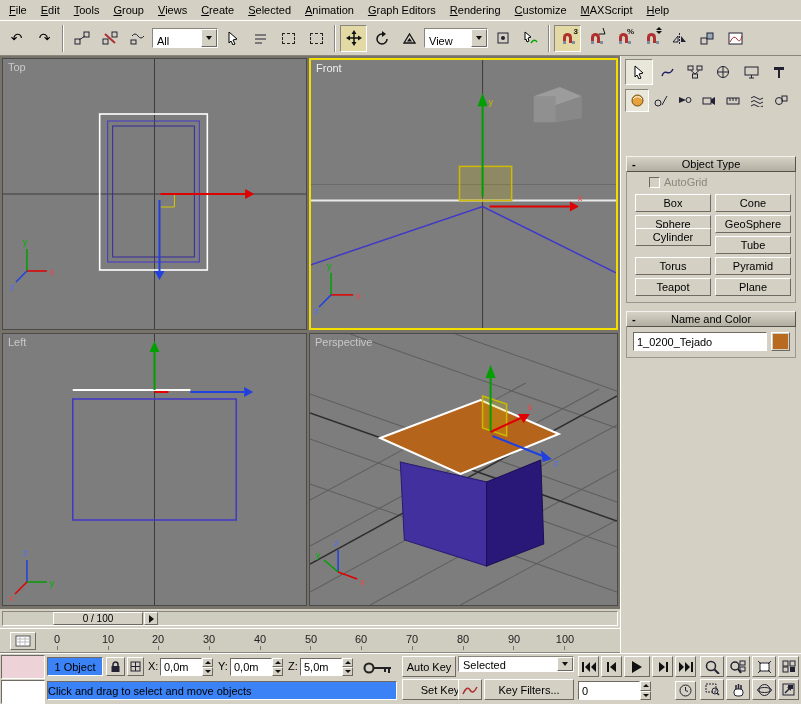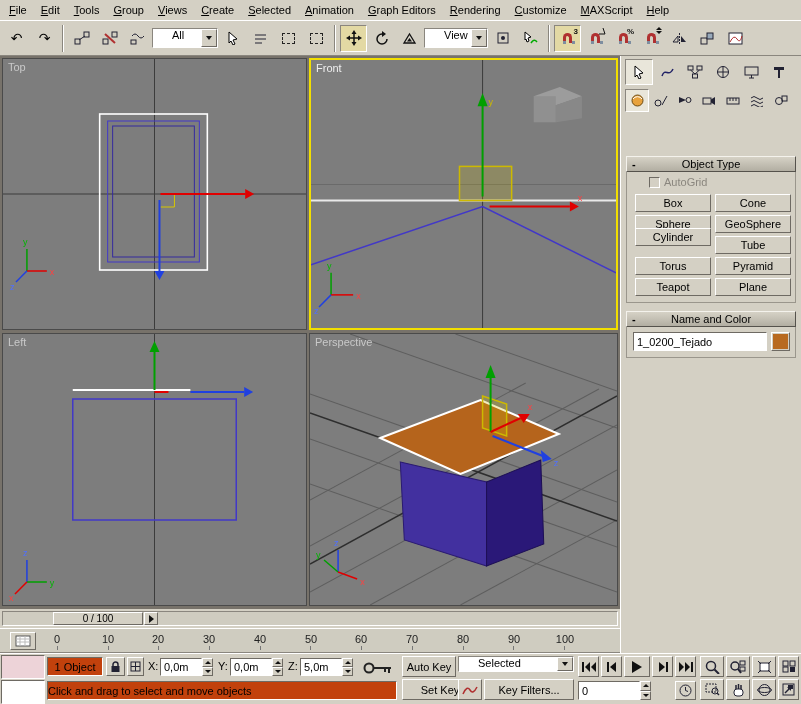--- a/index.html
+++ b/index.html
@@ -26,21 +26,21 @@
           border-radius:5px 5px 0 0;position:relative}
   .magnet::after{content:"";position:absolute;left:-3px;bottom:-1px;width:3px;height:3px;
           background:#7e8ea0;box-shadow:9px 0 0 #7e8ea0}
   .snap-sup{position:absolute;right:2px;top:1px;font-size:8px;font-weight:bold;color:#111}
   .tri-down{width:0;height:0;border-left:3px solid transparent;border-right:3px solid transparent;border-top:4px solid #111}
   .tri-up3{width:0;height:0;border-left:3px solid transparent;border-right:3px solid transparent;border-bottom:3px solid #111}
   .tri-dn3{width:0;height:0;border-left:3px solid transparent;border-right:3px solid transparent;border-top:3px solid #111}
   .tri-right{width:0;height:0;border-top:4px solid transparent;border-bottom:4px solid transparent;border-left:5px solid #111}
 
   .dropdown{height:20px;background:#fff;border:1px solid;border-color:#8a867e #fff #fff #8a867e;
-            display:flex;align-items:flex-start;position:relative;padding-left:19px;font-size:11px}
+            display:flex;align-items:flex-end;position:relative;padding-left:4px;font-size:11px}
   .dd-btn{margin-left:auto;width:16px;align-self:stretch;background:#d4d0c4;border:1px solid;
           border-color:#fff #6e6a63 #6e6a63 #fff;display:flex;align-items:center;justify-content:center}
 
   
   .viewarea{position:absolute;left:0;top:56px;width:620px;height:553px;background:#77726a}
   .vp{position:absolute;background:#7d7d7d;border:1px solid #4a4a4a;overflow:hidden}
   #vp-front{border:2px solid #f2df00}
   .vp svg{position:absolute;left:0;top:0;width:100%;height:100%}
   .vp-label{position:absolute;left:5px;top:2px;color:#c9c9c9;font-size:11px;z-index:3}
 
@@ -77,21 +77,21 @@
             border-color:#6e6a63 #fff #fff #6e6a63;vertical-align:-2px;margin-right:4px}
   .disabled-label{color:#8a867e}
 
   
   .statusbar{position:absolute;left:0;top:653px;width:801px;height:51px;border-top:1px solid #fff}
   .abs{position:absolute}
   .btn{background:#d4d0c4;border:1px solid;border-color:#fff #6e6a63 #6e6a63 #fff;font-size:11px;
        display:flex;align-items:center;justify-content:center;white-space:nowrap}
   .sunk{background:#fff;border:1px solid;border-color:#6e6a63 #fff #fff #6e6a63;font-size:11px;padding:0 3px;
         font-family:"Liberation Sans",sans-serif}
-  .statfield{background:#c2410c;border:1px solid;border-color:#6e6a63 #fff #fff #6e6a63;display:flex;
+  .statfield{background:#3b82f6;border:1px solid;border-color:#6e6a63 #fff #fff #6e6a63;display:flex;
              align-items:center;justify-content:center;font-size:11px}
   .spin{width:11px;display:flex;flex-direction:column}
   .spin span{flex:1;background:#d4d0c4;border:1px solid;border-color:#fff #6e6a63 #6e6a63 #fff;
              display:flex;align-items:center;justify-content:center}
   .listener{border:1px solid;border-color:#6e6a63 #fff #fff #6e6a63}
 </style>
 </head>
 <body>
 
 <div id="app">

